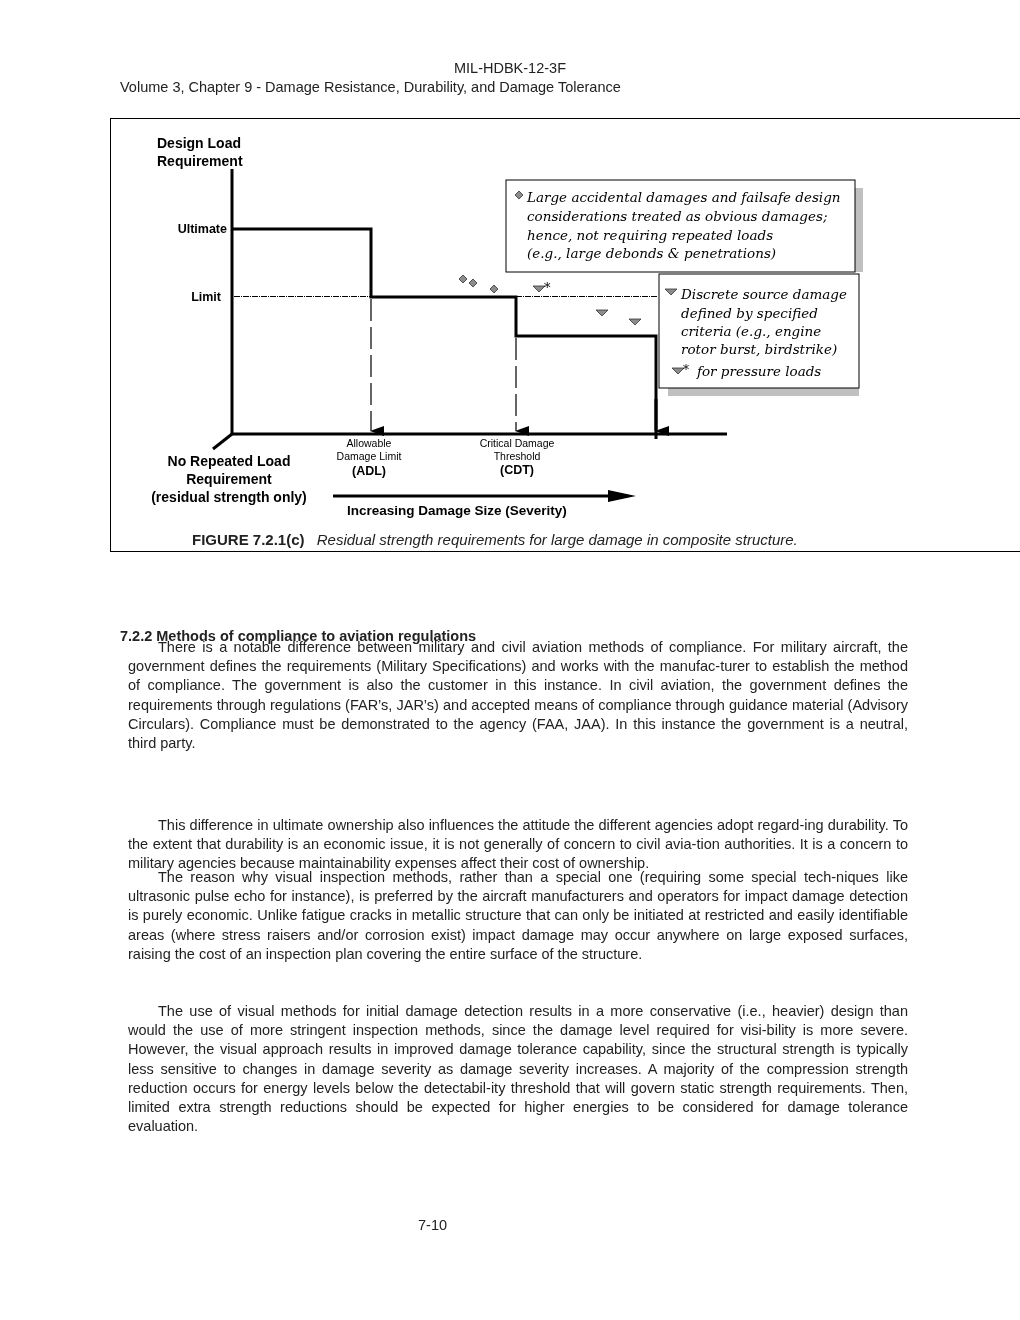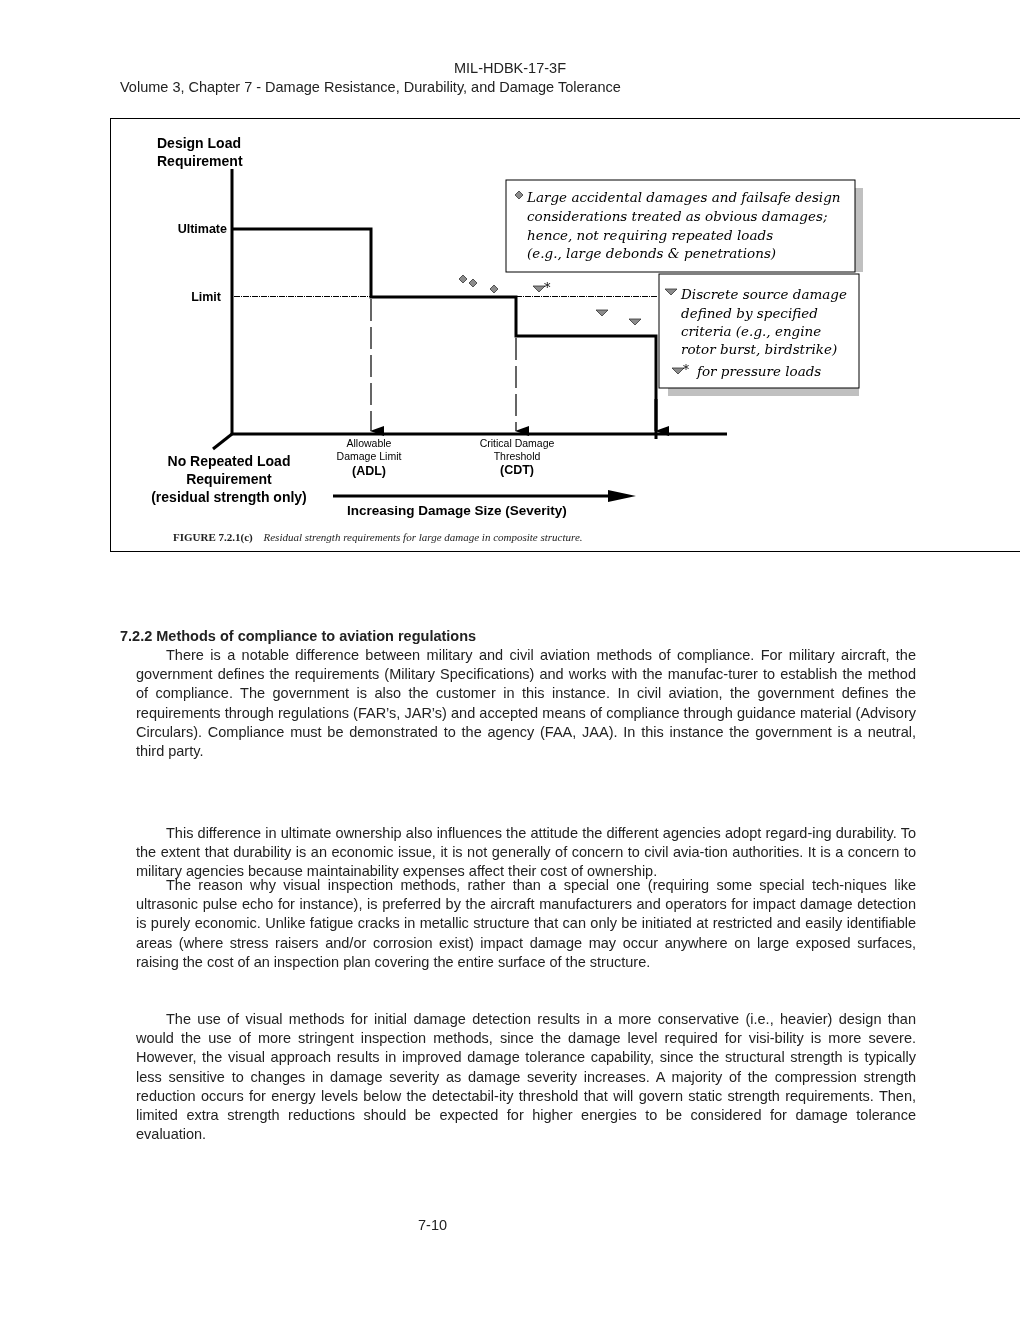--- a/index.html
+++ b/index.html
@@ -2,32 +2,32 @@
 <html><head>
 <meta charset="utf-8">
 <style>
   html, body { margin:0; padding:0; background:#fff; }
   body { width:1020px; height:1320px; position:relative; font-family:"Liberation Sans", sans-serif; color:#222; }
   .hdr1 { position:absolute; top:60px; left:0; width:1020px; text-align:center; font-size:14.5px; }
   .hdr2 { position:absolute; top:79px; left:120px; font-size:14.5px; }
   .figbox { position:absolute; left:110px; top:118px; width:922px; height:434px; border:1.5px solid #000; box-sizing:border-box; }
   .fig-svg { position:absolute; left:0; top:0; }
   .ser { font-family:"DejaVu Serif", serif; font-style:italic; }
-  .caption { position:absolute; left:173px; top:531px; font-size:11px;font-family:Liberation Serif, serif; }
+  .caption { position:absolute; left:192px; top:531px; font-size:15px; }
   .caption .num { font-weight:bold; margin-right:8px; }
   .caption .txt { font-style:italic; }
   .sect { position:absolute; left:120px; top:591px; font-size:14.5px; font-weight:bold;margin-top:37px; }
-  .para { position:absolute; left:120px; width:780px; font-size:14.5px; line-height:19.2px; text-align:justify; text-indent:30px; margin:16px; }
+  .para { position:absolute; left:120px; width:780px; font-size:14.5px; line-height:19.2px; text-align:justify; text-indent:30px; margin:8px; }
   .pagenum { position:absolute; top:1217px; left:0; width:865px; text-align:center; font-size:14.5px; }
 </style>
 </head>
 <body>
 
-<div class="hdr1">MIL-HDBK-17-3F</div>
-<div class="hdr2">Volume 3, Chapter 7 - Damage Resistance, Durability, and Damage Tolerance</div>
+<div class="hdr1">MIL-HDBK-12-3F</div>
+<div class="hdr2">Volume 3, Chapter 9 - Damage Resistance, Durability, and Damage Tolerance</div>
 
 <div class="figbox">
   <svg class="fig-svg" width="798" height="434" viewBox="0 0 798 434">
     <defs>
       <marker id="arrDown" markerWidth="10" markerHeight="14" refX="5" refY="13" orient="auto-start-reverse" markerUnits="userSpaceOnUse">
         <path d="M0,0 L10,0 L5,14 Z" fill="#000"></path>
       </marker>
     </defs>
 
     <text x="46" y="29" font-family="Liberation Sans, sans-serif" font-size="14" font-weight="bold">Design Load</text>

